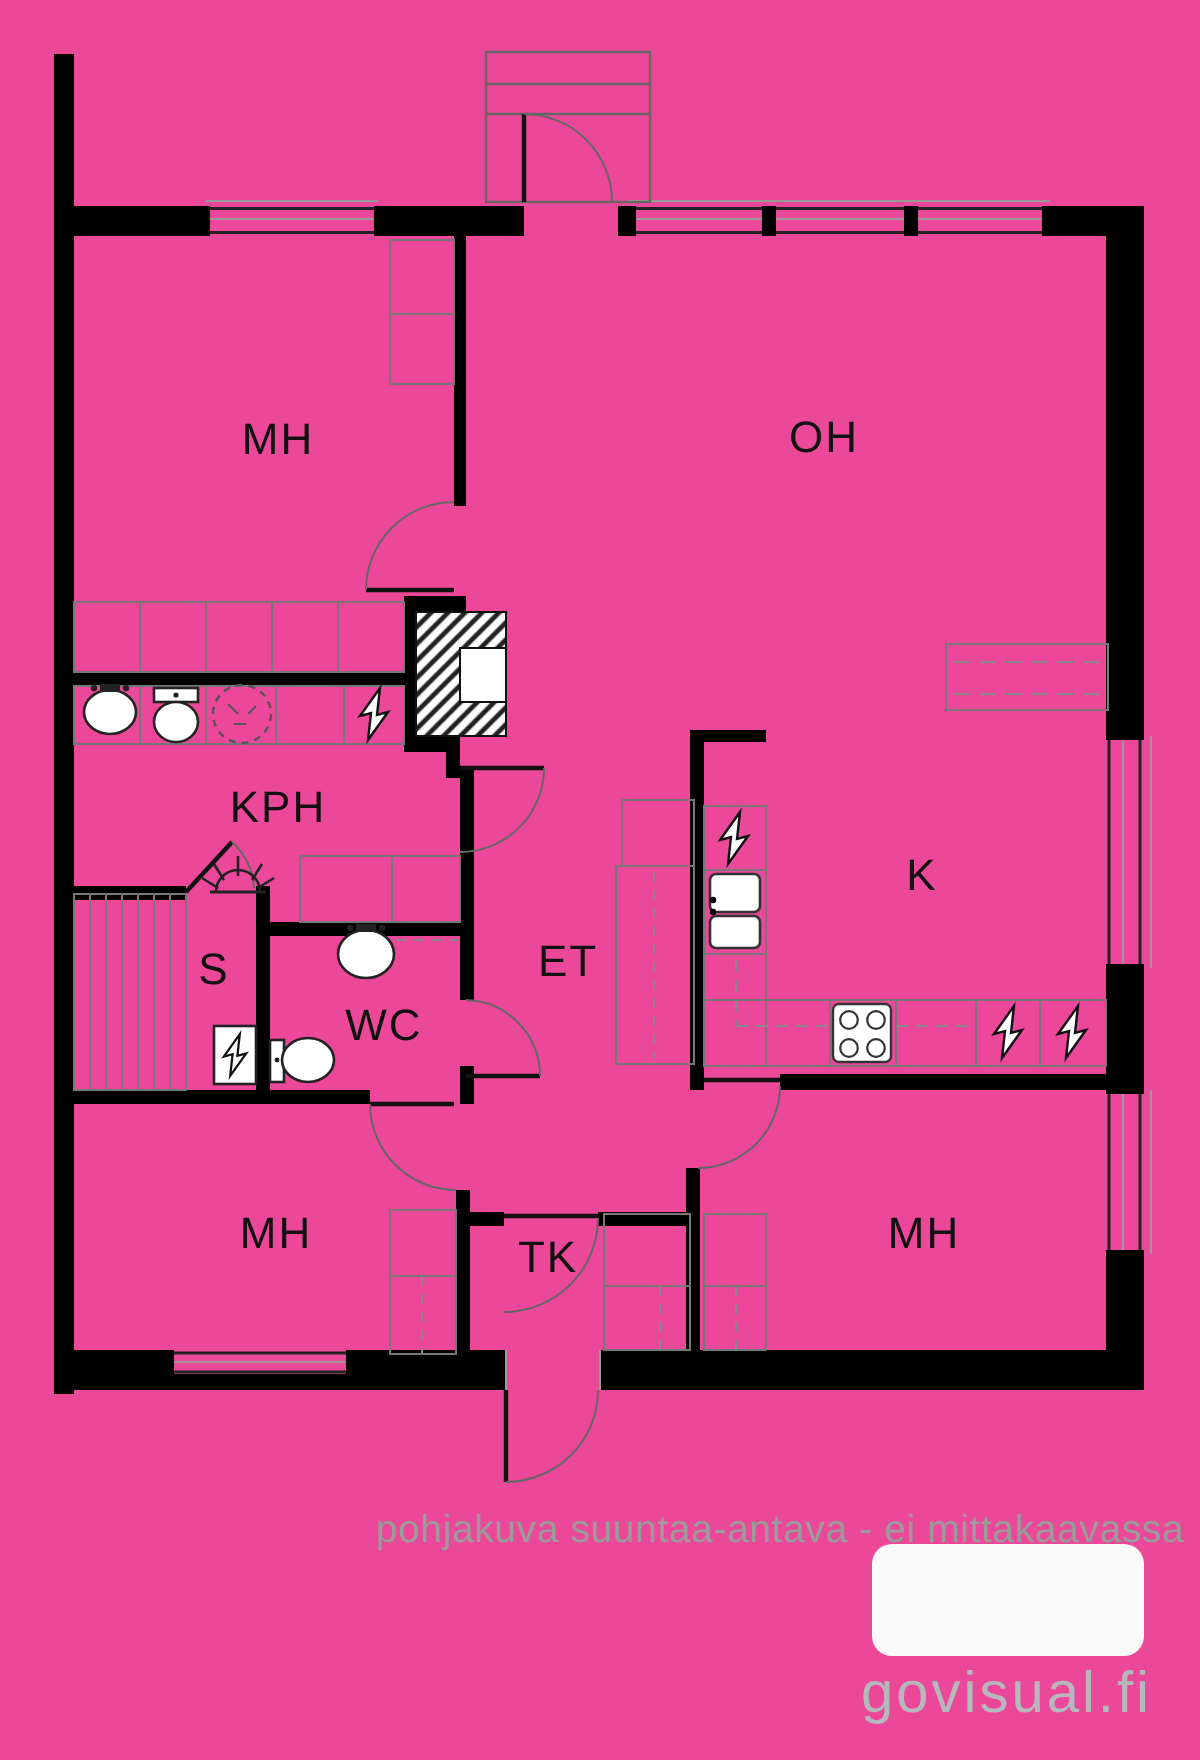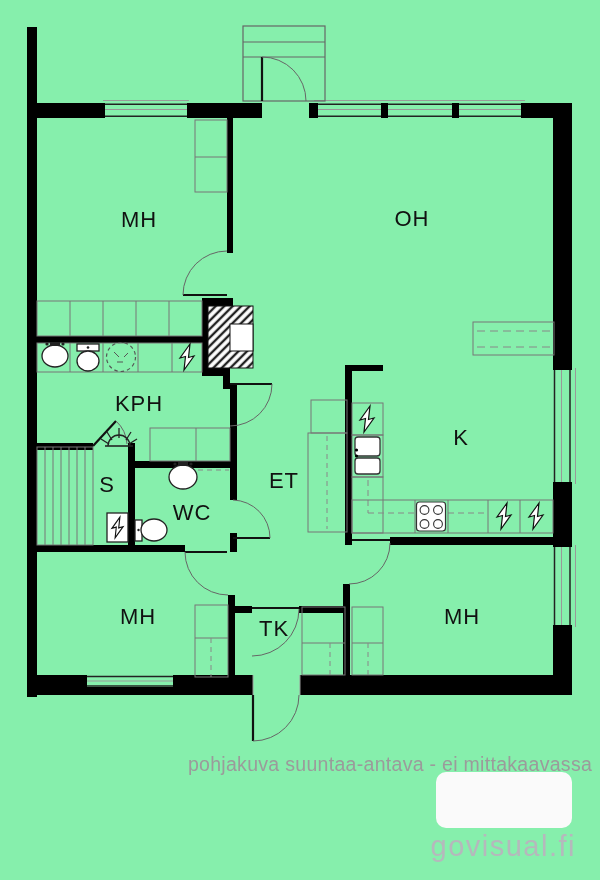--- a/index.html
+++ b/index.html
@@ -1,16 +1,16 @@
 <!DOCTYPE html>
 <html><head>
 <meta charset="utf-8">
 <style>
   html,body{margin:0;padding:0;background:#fff;}
-  #page{position:relative;width:600px;height:880px;background:#86efac;overflow:hidden;
+  #page{position:relative;width:600px;height:880px;background:#ec4899;overflow:hidden;
         font-family:"Liberation Sans", sans-serif;}
   svg{position:absolute;left:0;top:0;}
   text{font-family:"Liberation Sans", sans-serif;}
   .room-label{fill:#111;font-size:22px;letter-spacing:1px;}
   .caption-text{fill:#9b9b9b;font-size:19.5px;letter-spacing:0.3px;}
   .watermark-text{fill:#b5b8bc;font-size:29px;letter-spacing:1.5px;}
 </style>
 </head>
 <body>
 

